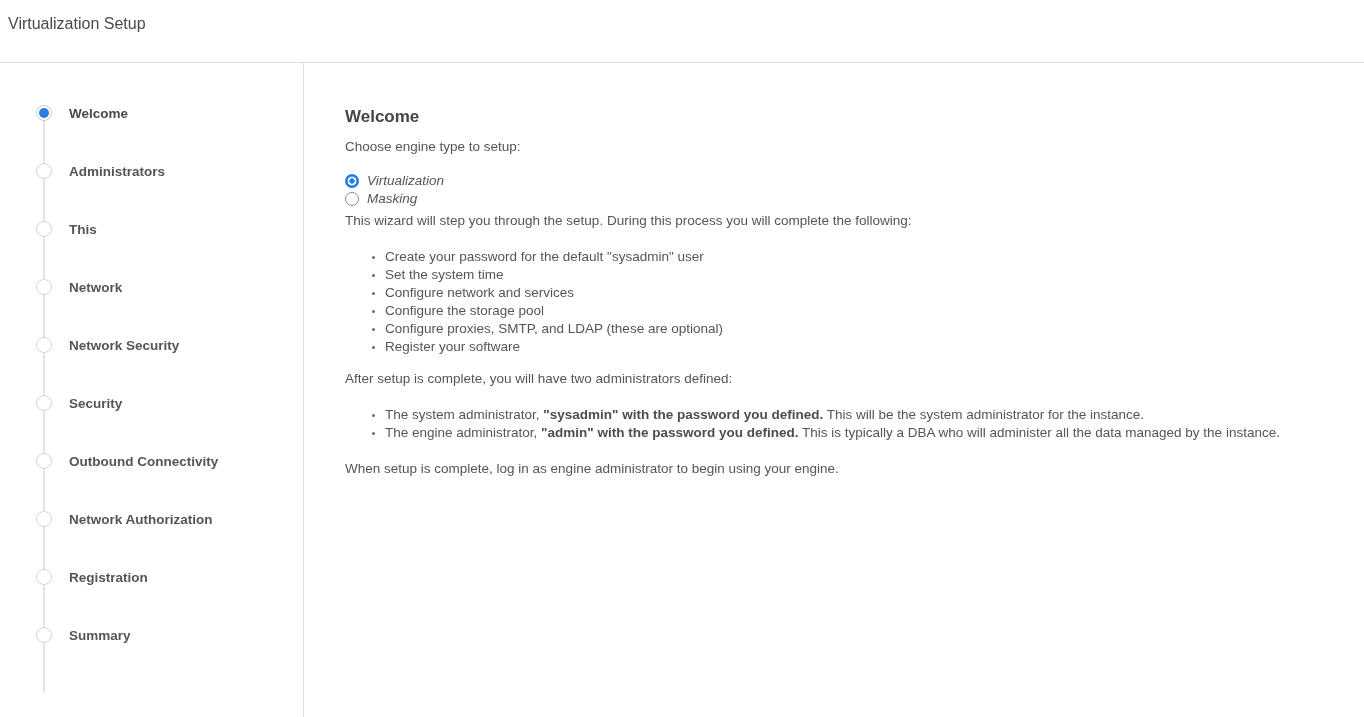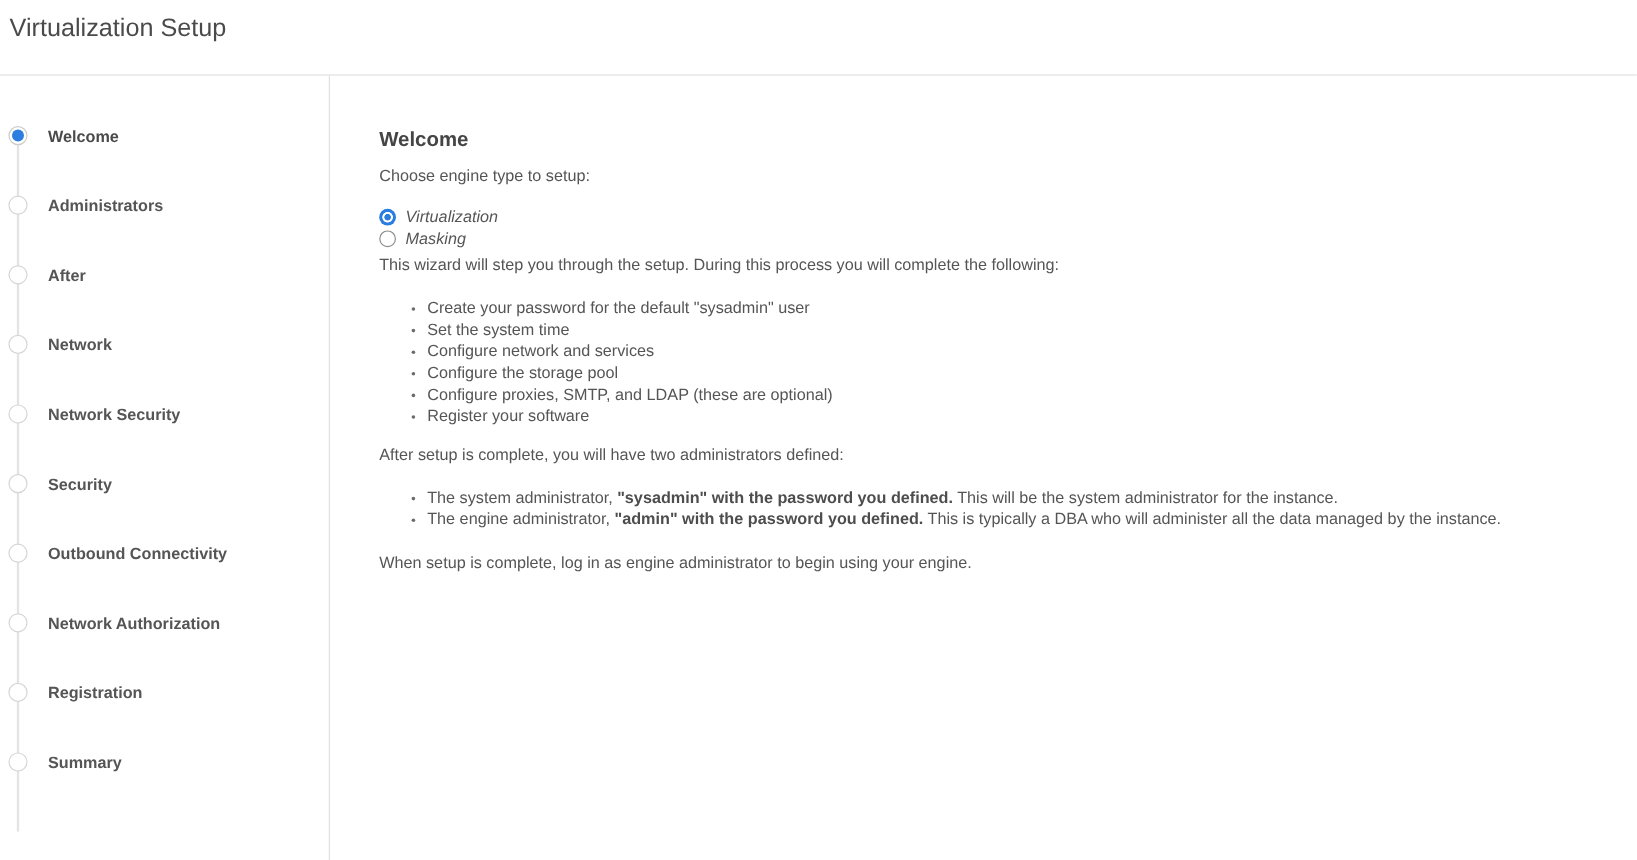--- a/index.html
+++ b/index.html
@@ -8,24 +8,24 @@
     width: 1364px; height: 717px;
     background: #ffffff;
     color: #555555;
     font-family: "Liberation Sans", sans-serif;
     font-size: 13.5px;
     overflow: hidden;
   }
 
   
   .header { height: 63px; border-bottom: 1px solid #e0e0e0; padding: 11px 0 0 8px; }
-  .page-title { font-size: 21px; line-height: 26px; color: #4a4a4a; font-weight: 400; }
+  .page-title { font-size: 16px; line-height: 26px; color: #4a4a4a; font-weight: 400; }
 
   
-  .layout { display: flex; height: 654px; }
+  .layout { display: flex; height: 654px; padding-left: 29px; }
 
   
   .sidebar { width: 275px; flex: none; border-right: 1px solid #e0e0e0; position: relative; padding-top: 21px; }
   .stepper-line { position: absolute; left: 14px; top: 50px; width: 2px; height: 580px; background: #e4e4e4; }
   .step { height: 58px; display: flex; align-items: center; padding-left: 7px; position: relative; cursor: pointer; }
   .step-dot {
     width: 16px; height: 16px; border-radius: 50%;
     border: 1px solid #d6d6d6; background: #ffffff;
     position: relative; z-index: 1; flex: none;
   }
@@ -77,21 +77,21 @@
     <div class="step active">
       <span class="step-dot"></span>
       <span class="step-label">Welcome</span>
     </div>
     <div class="step">
       <span class="step-dot"></span>
       <span class="step-label">Administrators</span>
     </div>
     <div class="step">
       <span class="step-dot"></span>
-      <span class="step-label">After</span>
+      <span class="step-label">This</span>
     </div>
     <div class="step">
       <span class="step-dot"></span>
       <span class="step-label">Network</span>
     </div>
     <div class="step">
       <span class="step-dot"></span>
       <span class="step-label">Network Security</span>
     </div>
     <div class="step">

